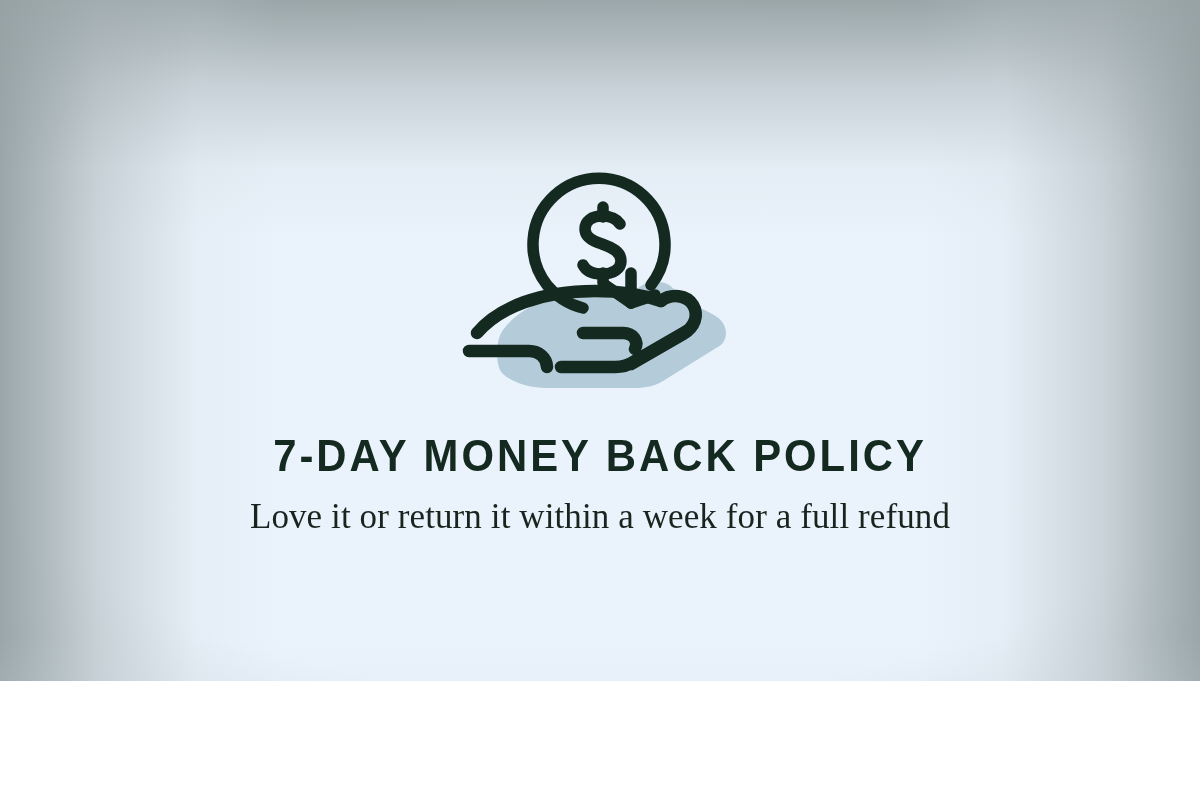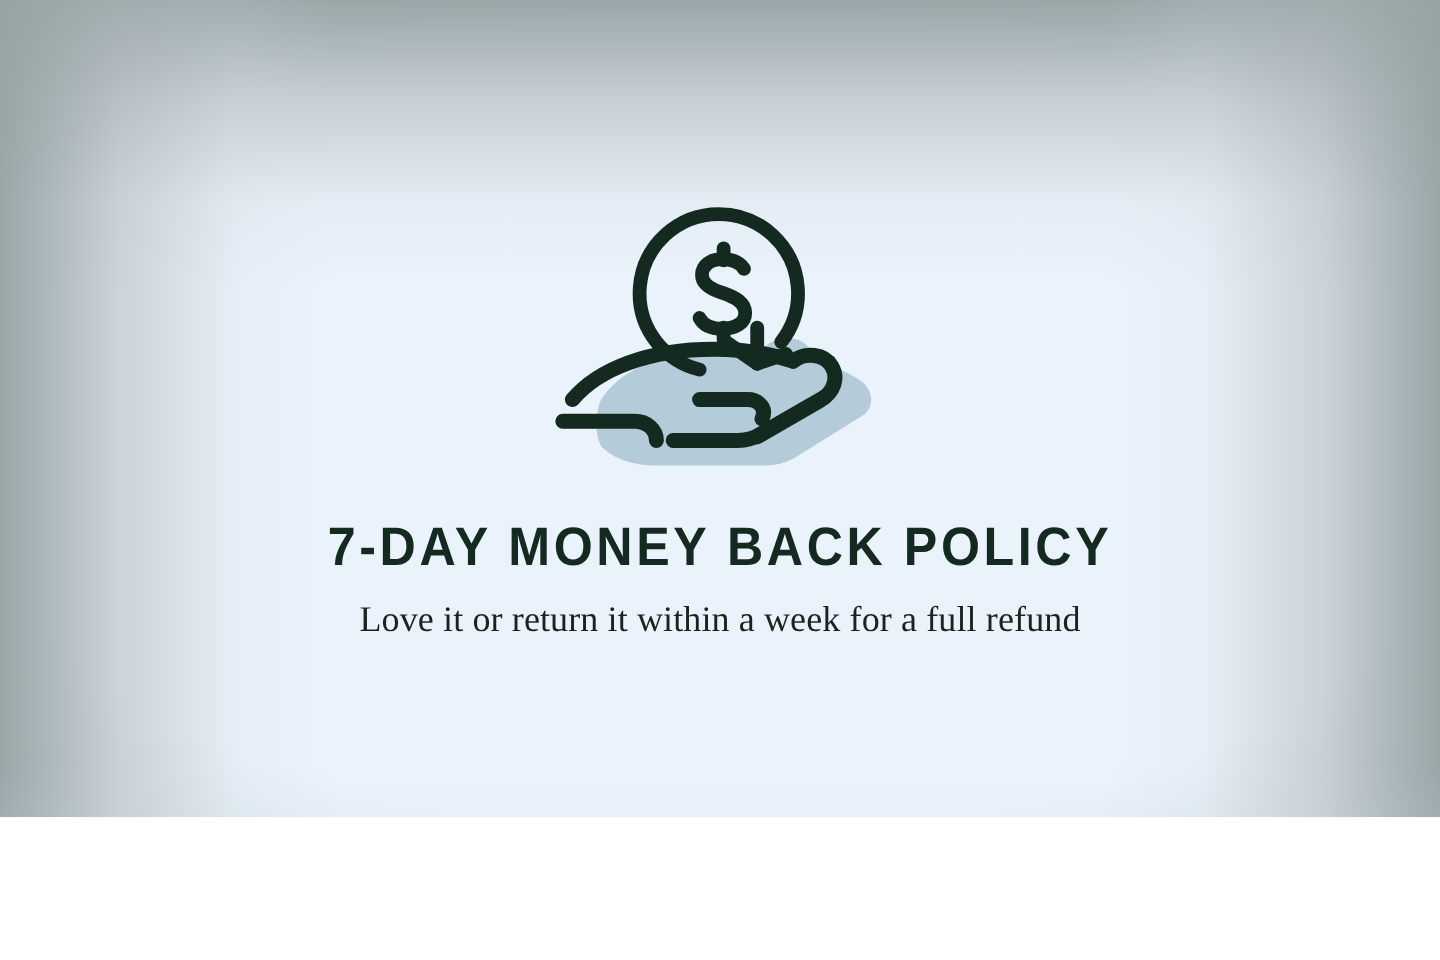--- a/index.html
+++ b/index.html
@@ -128,21 +128,21 @@
   }
 
   .subhead {
     position: absolute;
     top: 494px;
     left: 236px;
     width: 728px;
     text-align: center;
     font-family: "Liberation Serif", "DejaVu Serif", serif;
     font-weight: 400;
-    font-size: 30px;
+    font-size: 35px;
     line-height: 45px;
     color: #18251f;
     letter-spacing: 0.1px;
   }
 
   
   .footer {
     position: absolute;
     left: 0;
     top: 681px;

